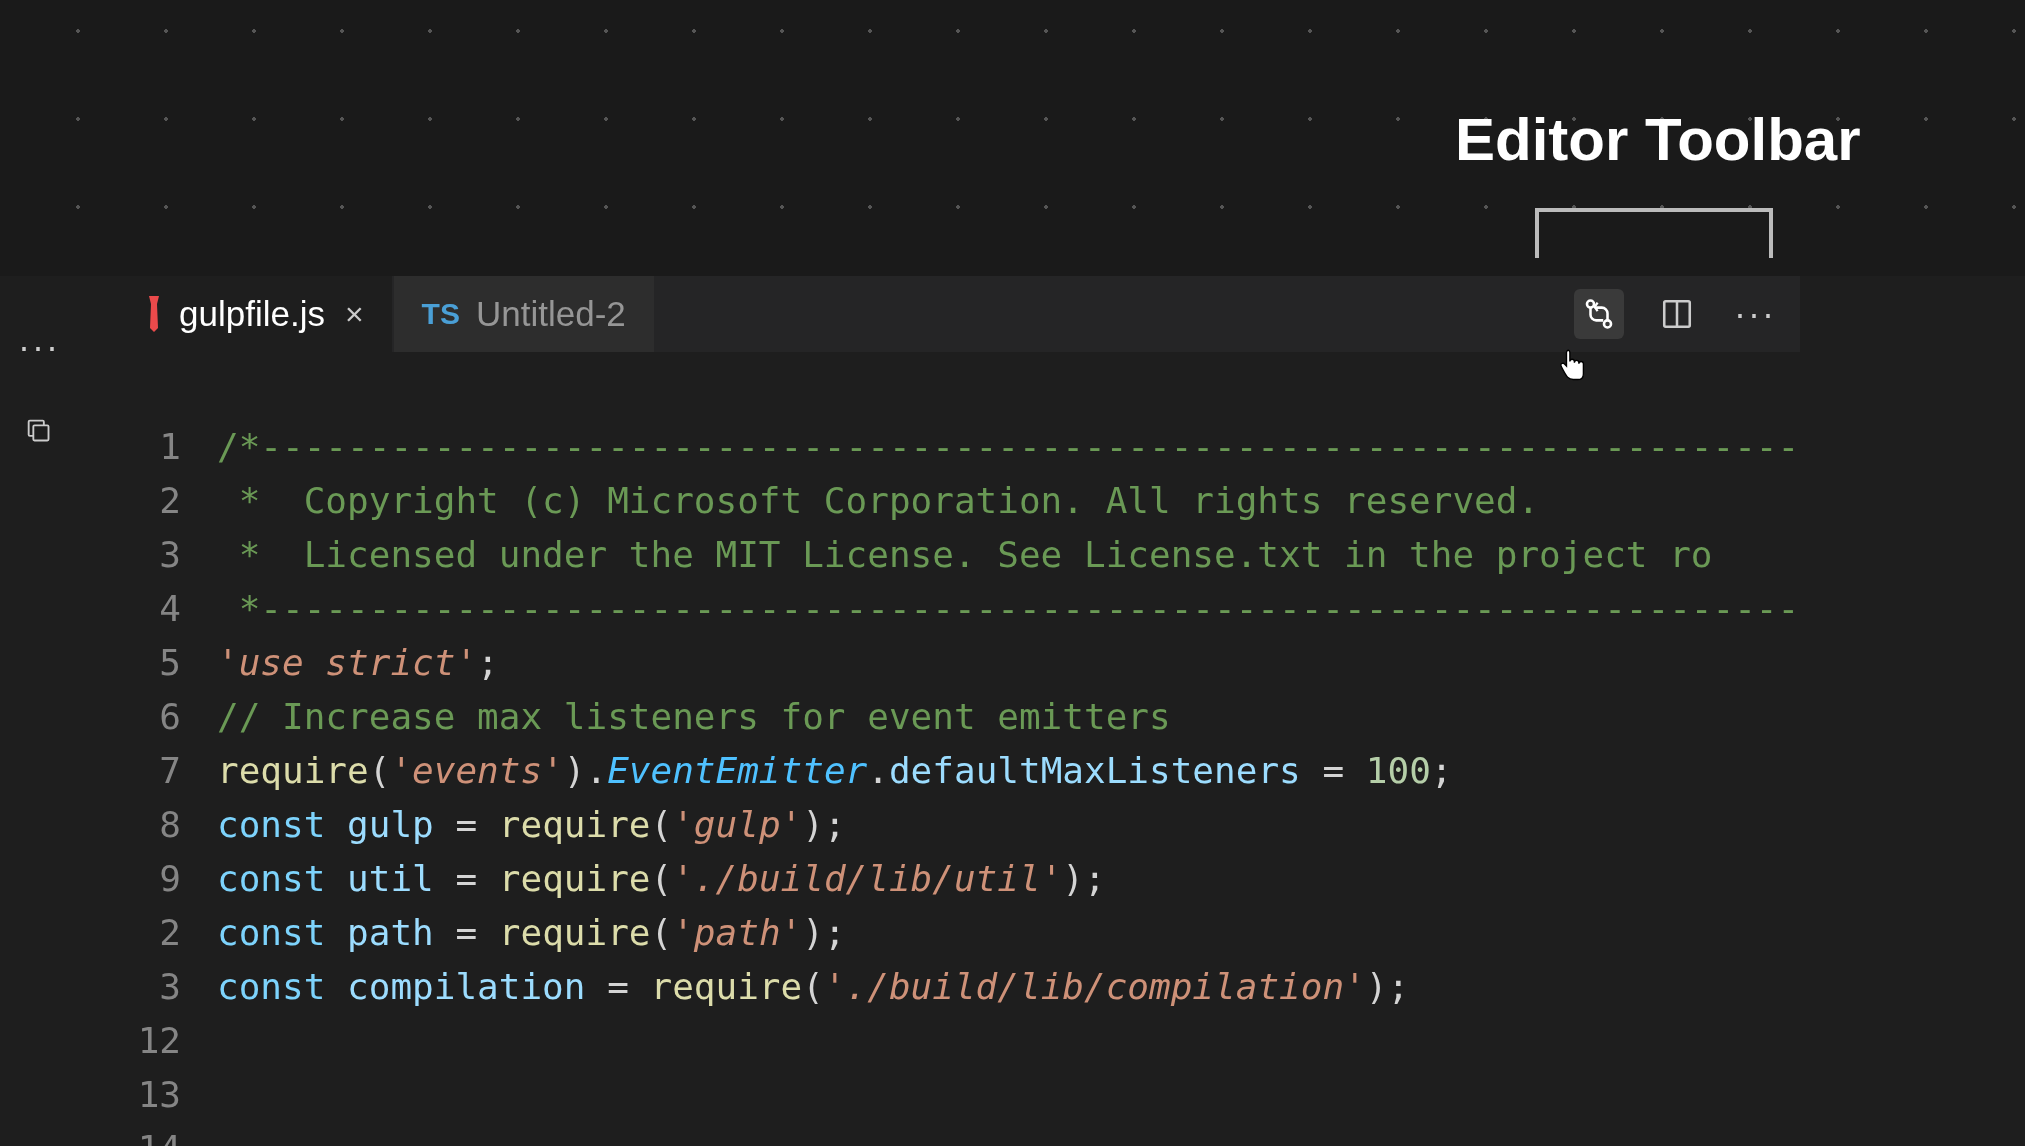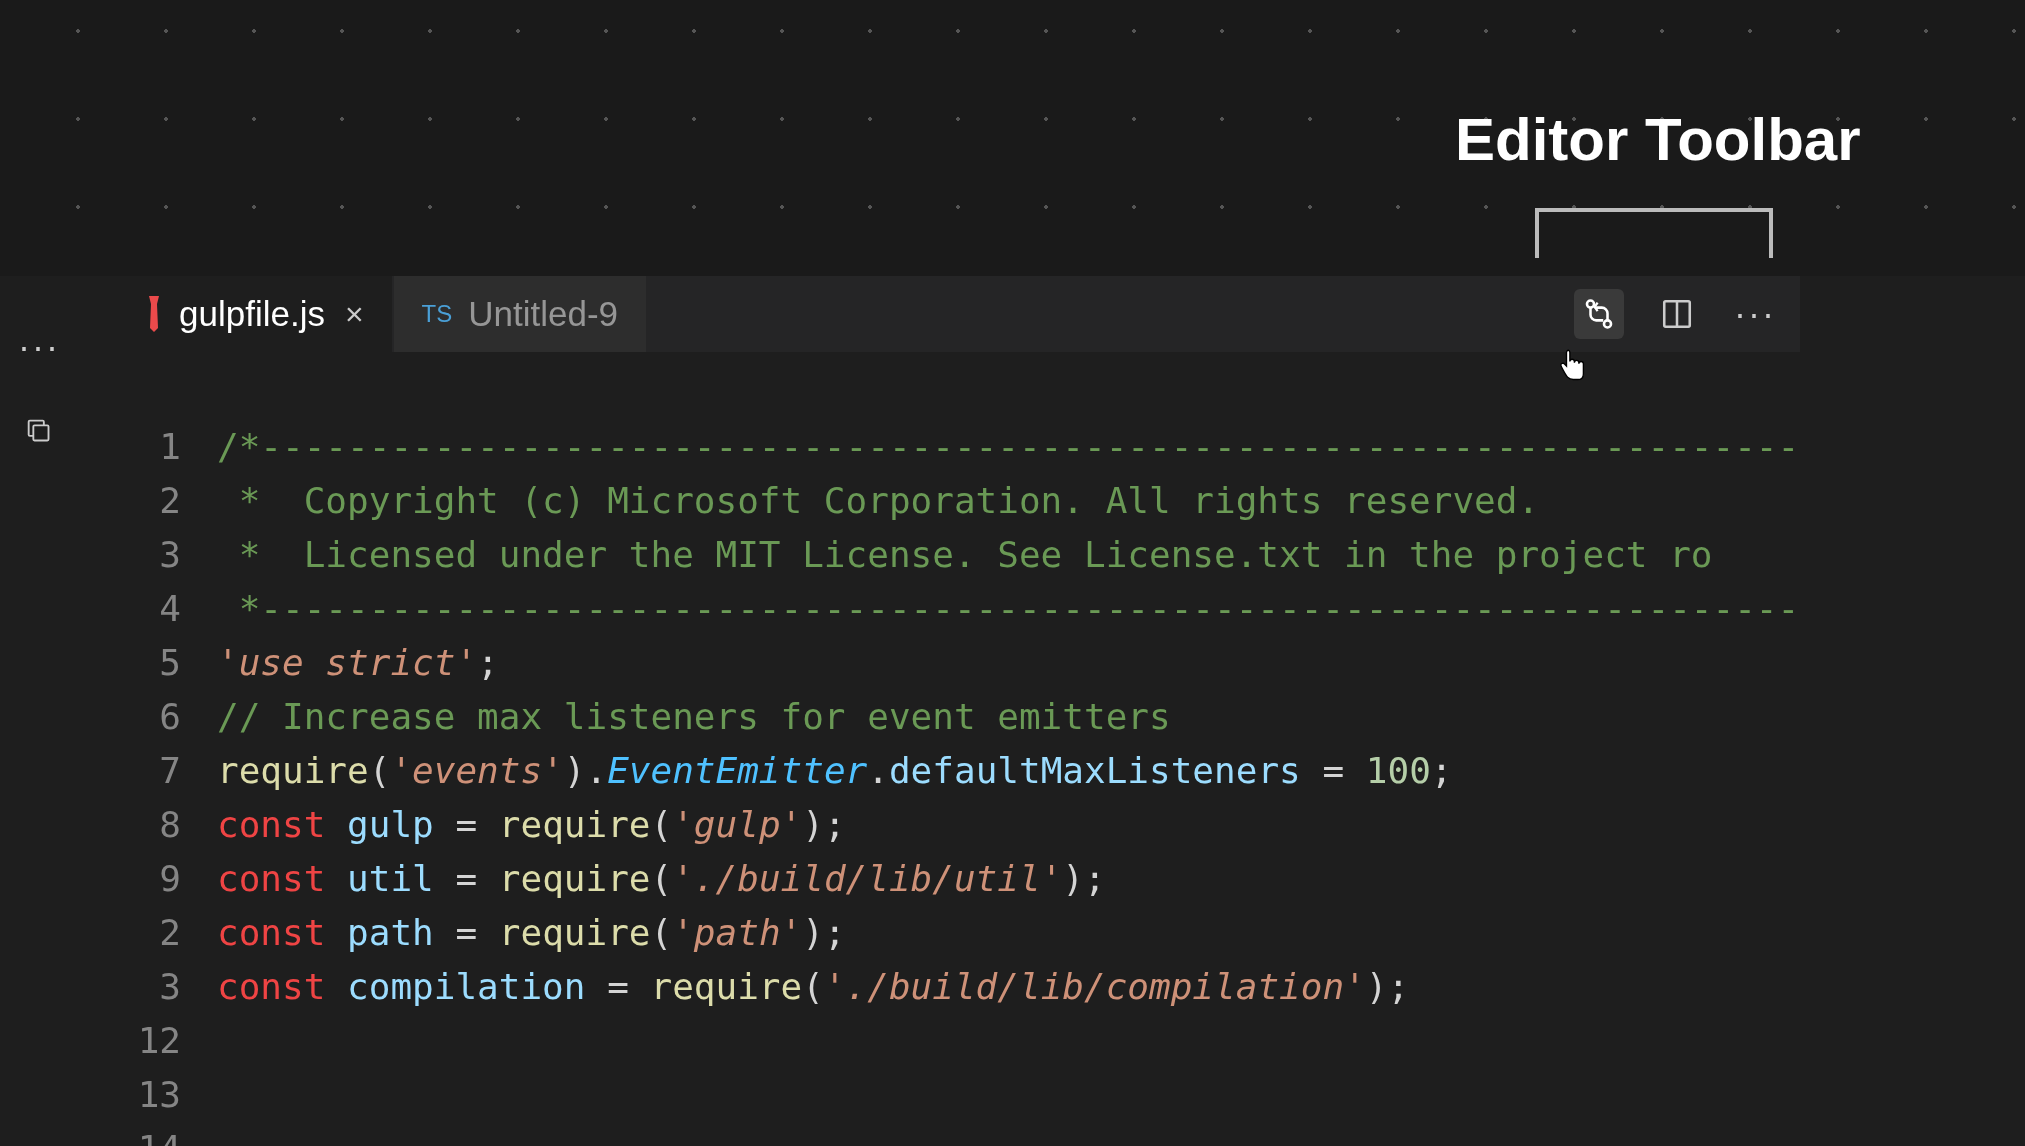--- a/index.html
+++ b/index.html
@@ -104,22 +104,22 @@
       color: #969696;
       margin-left: 2px;
     }
     .tab .gulp-icon {
       width: 18px;
       height: 40px;
       display: inline-block;
     }
     .tab .ts-badge {
       color: #4a9fd6;
-      font-weight: 400;
-      font-size: 24px;
+      font-weight: 700;
+      font-size: 30px;
     }
     .tab .close {
       color: #cccccc;
       font-size: 32px;
       margin-left: 4px;
     }
     .toolbar {
       position: absolute;
       top: 276px;
       right: 225px;
@@ -181,21 +181,21 @@
       flex-shrink: 0;
       user-select: none;
     }
     .code-lines {
       white-space: pre;
       color: #d4d4d4;
     }
     
     .c-comment { color: #6a9955; }
     .c-string  { color: #ce9178; font-style: italic; }
-    .c-keyword { color: #ef4444; margin-top: 15px; }
+    .c-keyword { color: #7dd3fc; margin-top: 15px; }
     .c-func    { color: #dcdcaa; }
     .c-ident   { color: #9cdcfe; }
     .c-prop    { color: #4fc1ff; font-style: italic; }
     .c-num     { color: #b5cea8; }
     .c-punct   { color: #d4d4d4; }
     .more-dots {
       letter-spacing: 2px;
       font-size: 36px;
     }
   </style>
@@ -220,21 +220,21 @@
     <span class="gulp-icon">
       <svg viewBox="0 0 18 40" width="18" height="40">
         <path d="M4 2 L14 2 L12 10 L13 34 L9 38 L5 34 L6 10 Z" fill="#eb4a4b"></path>
       </svg>
     </span>
     <span>gulpfile.js</span>
     <span class="close">×</span>
   </div>
   <div class="tab inactive">
     <span class="ts-badge">TS</span>
-    <span>Untitled-9</span>
+    <span>Untitled-2</span>
   </div>
 </div>
 
 <div class="toolbar">
   <div class="tool hover">
     <svg viewBox="0 0 24 24" fill="none" stroke="#ffffff" stroke-width="1.8">
       <circle cx="6" cy="5" r="2.5"></circle>
       <circle cx="18" cy="19" r="2.5"></circle>
       <path d="M6 7.5 v5 a4 4 0 0 0 4 4 h5"></path>
       <path d="M18 16.5 v-5 a4 4 0 0 0 -4 -4 h-5"></path>

